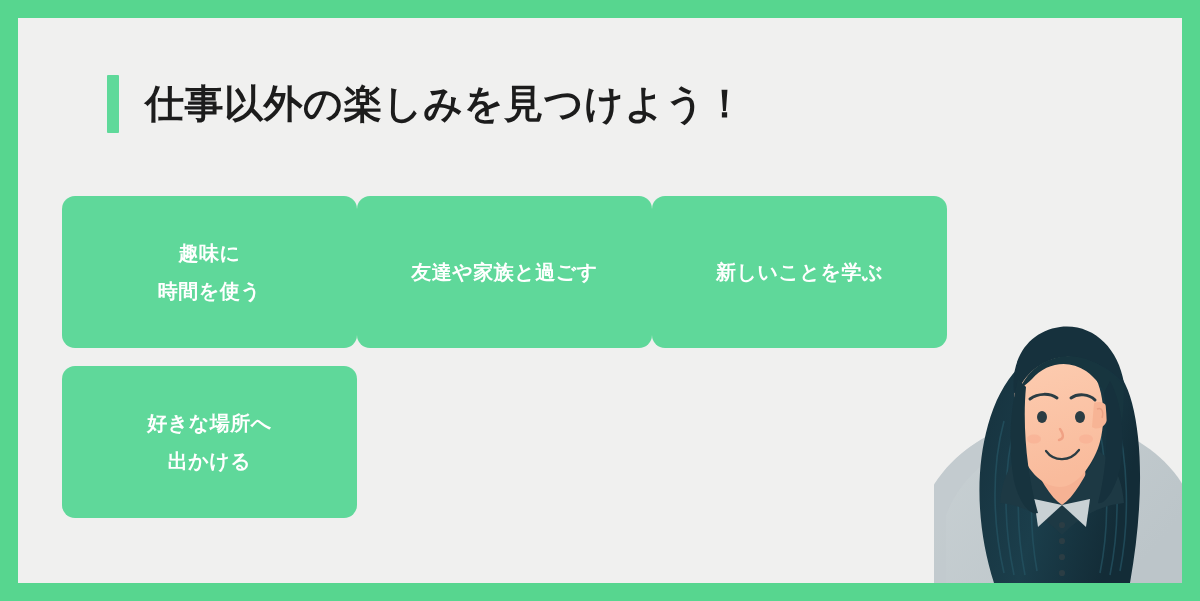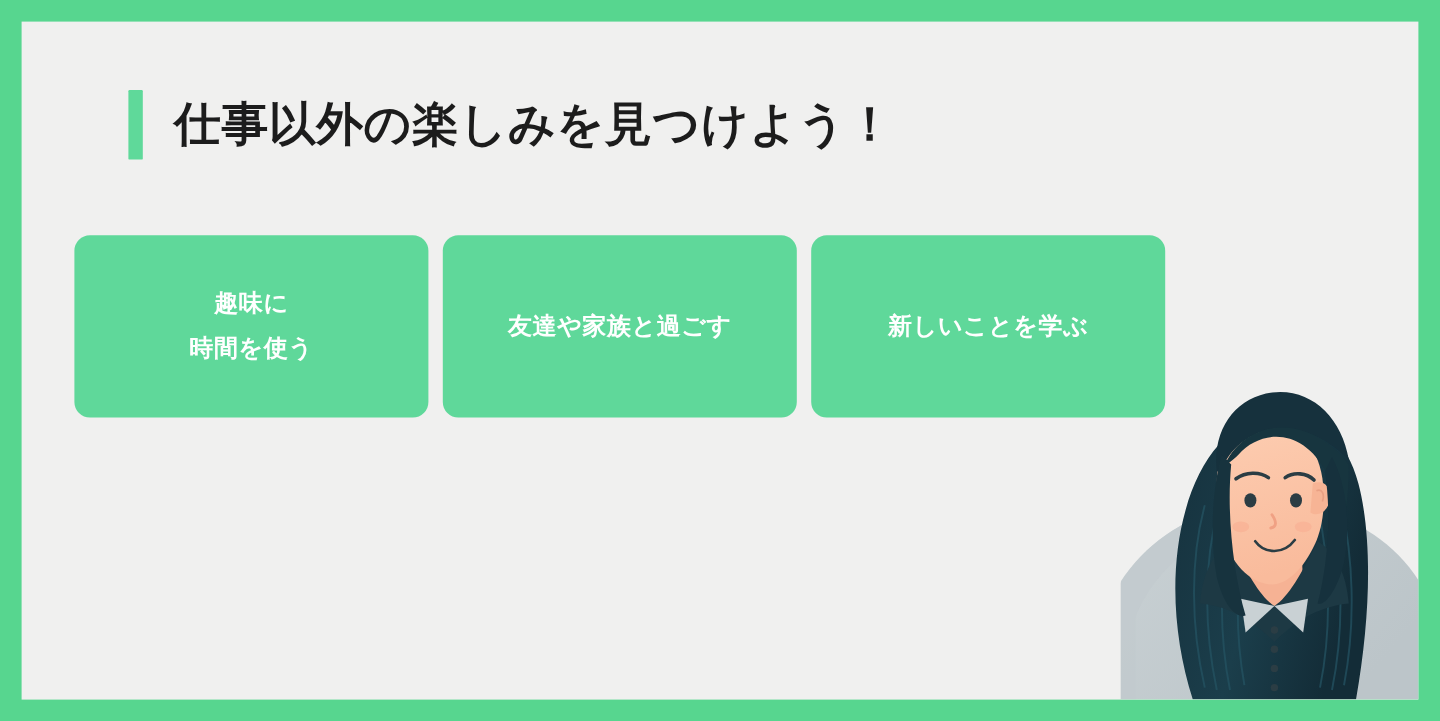--- a/index.html
+++ b/index.html
@@ -47,21 +47,21 @@
     white-space:nowrap;
   }
 
   
   .cards {
     position:absolute;
     left:44px; top:178px;
     width:940px;
     display:flex;
     flex-wrap:wrap;
-    gap:18px 12px;
+    gap:18px 0;
   }
   .card {
     width:295px; height:152px;
     background:#5fd89a;
     border-radius:13px;
     display:flex;
     align-items:center;
     justify-content:center;
     text-align:center;
   }
@@ -96,20 +96,24 @@
     <div class="cards">
       <div class="card">
         <span class="card-label">趣味に
 時間を使う</span>
       </div>
       <div class="card">
         <span class="card-label">友達や家族と過ごす</span>
       </div>
       <div class="card">
         <span class="card-label">新しいことを学ぶ</span>
+      </div>
+      <div class="card">
+        <span class="card-label">好きな場所へ
+出かける</span>
       </div>
     </div>
 
     <div class="illustration">
       <svg viewBox="0 0 248 330" xmlns="http://www.w3.org/2000/svg" aria-hidden="true">
         <defs>
           <clipPath id="frameClip">
               <rect x="0" y="0" width="248" height="330"></rect>
             </clipPath>
           <linearGradient id="hairGrad" x1="0" y1="0" x2="1" y2="0.4">

